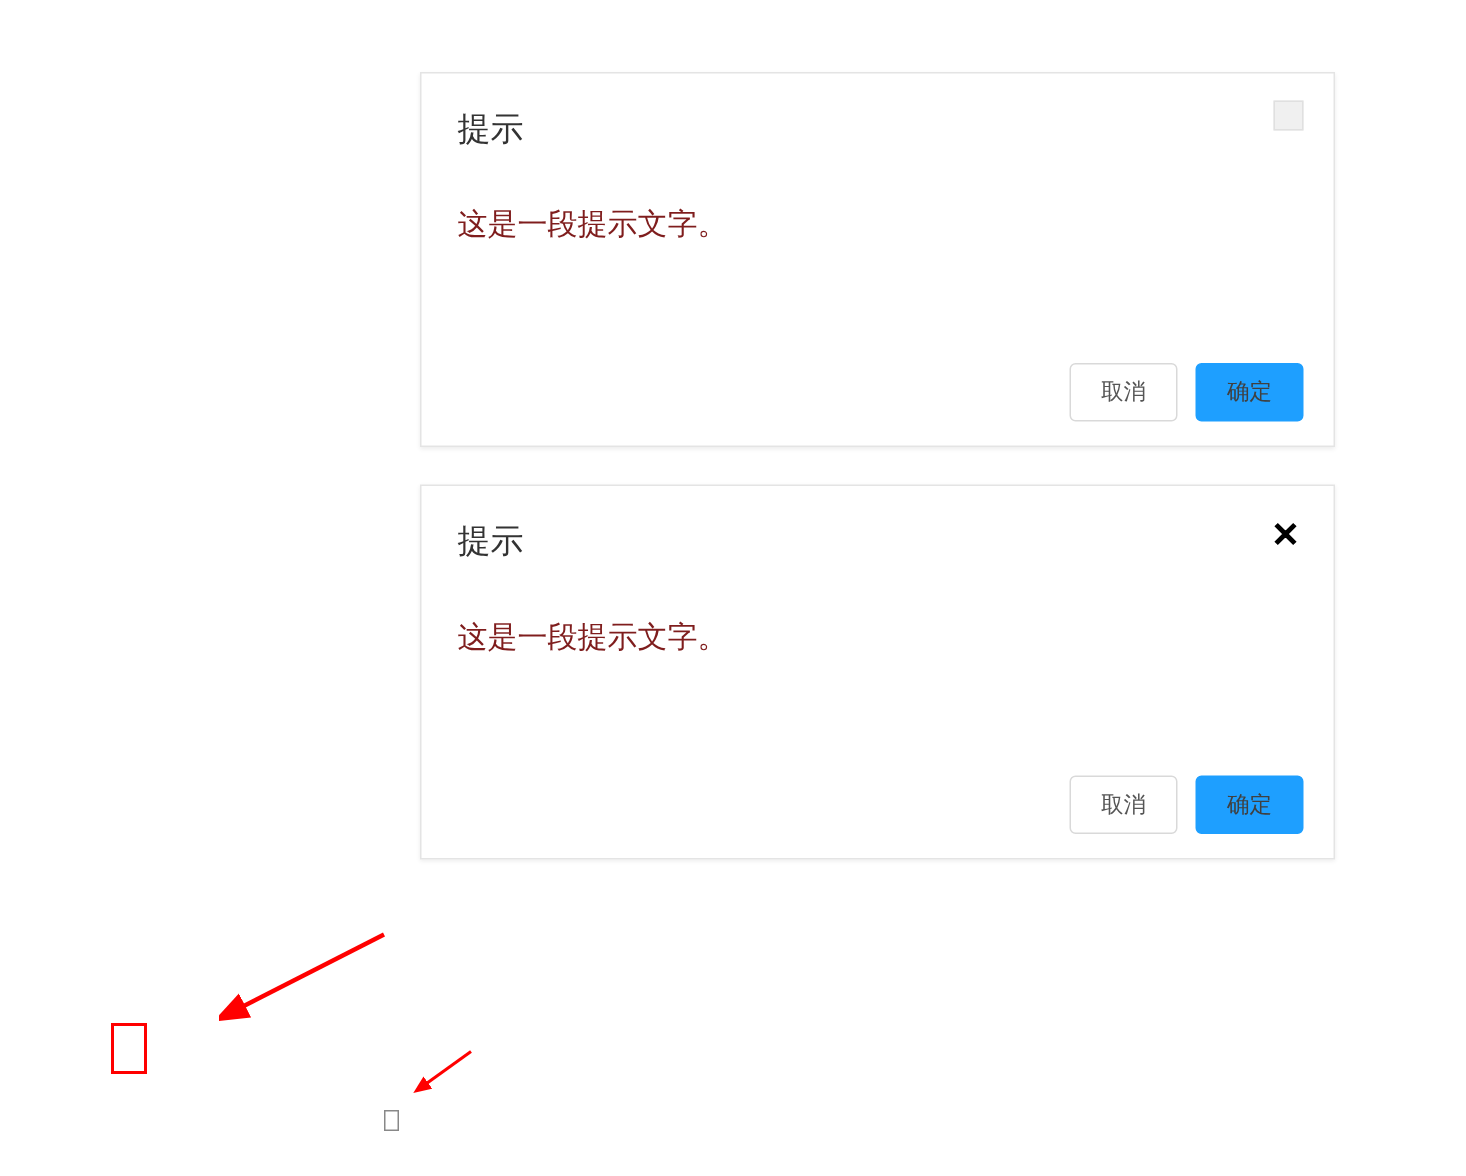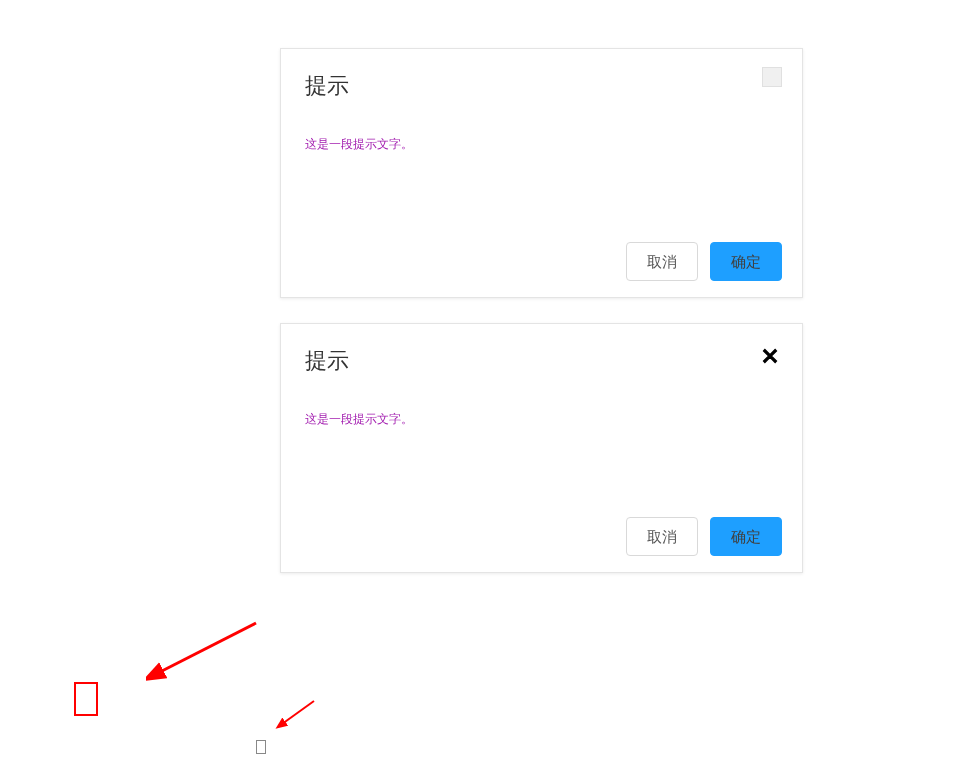--- a/index.html
+++ b/index.html
@@ -9,21 +9,21 @@
     }
     body {
       font-family: -apple-system, BlinkMacSystemFont, "Segoe UI", "Microsoft YaHei", sans-serif;
       background: #ffffff;
       width: 977px;
       height: 784px;
       position: relative;
     }
     .dialog {
       position: absolute;
-      width: 523px;
+      width: 610px;
       background: #ffffff;
       border: 1px solid #e4e4e4;
       box-shadow: 0 1px 3px rgba(0,0,0,0.08);
     }
     .dialog-1 {
       top: 48px;
       left: 280px;
       height: 250px;
     }
     .dialog-2 {
@@ -61,22 +61,22 @@
       justify-content: center;
     }
     .close-icon-bold svg {
       width: 22px;
       height: 22px;
     }
     .dialog-body {
       padding: 35px 24px 20px 24px;
     }
     .dialog-message {
-      font-size: 12px;
-      color: #a21caf;
+      font-size: 20px;
+      color: #7f1d1d;
     }
     .dialog-footer {
       position: absolute;
       bottom: 16px;
       right: 20px;
       display: flex;
       gap: 12px;
     }
     .btn {
       padding: 8px 20px;

